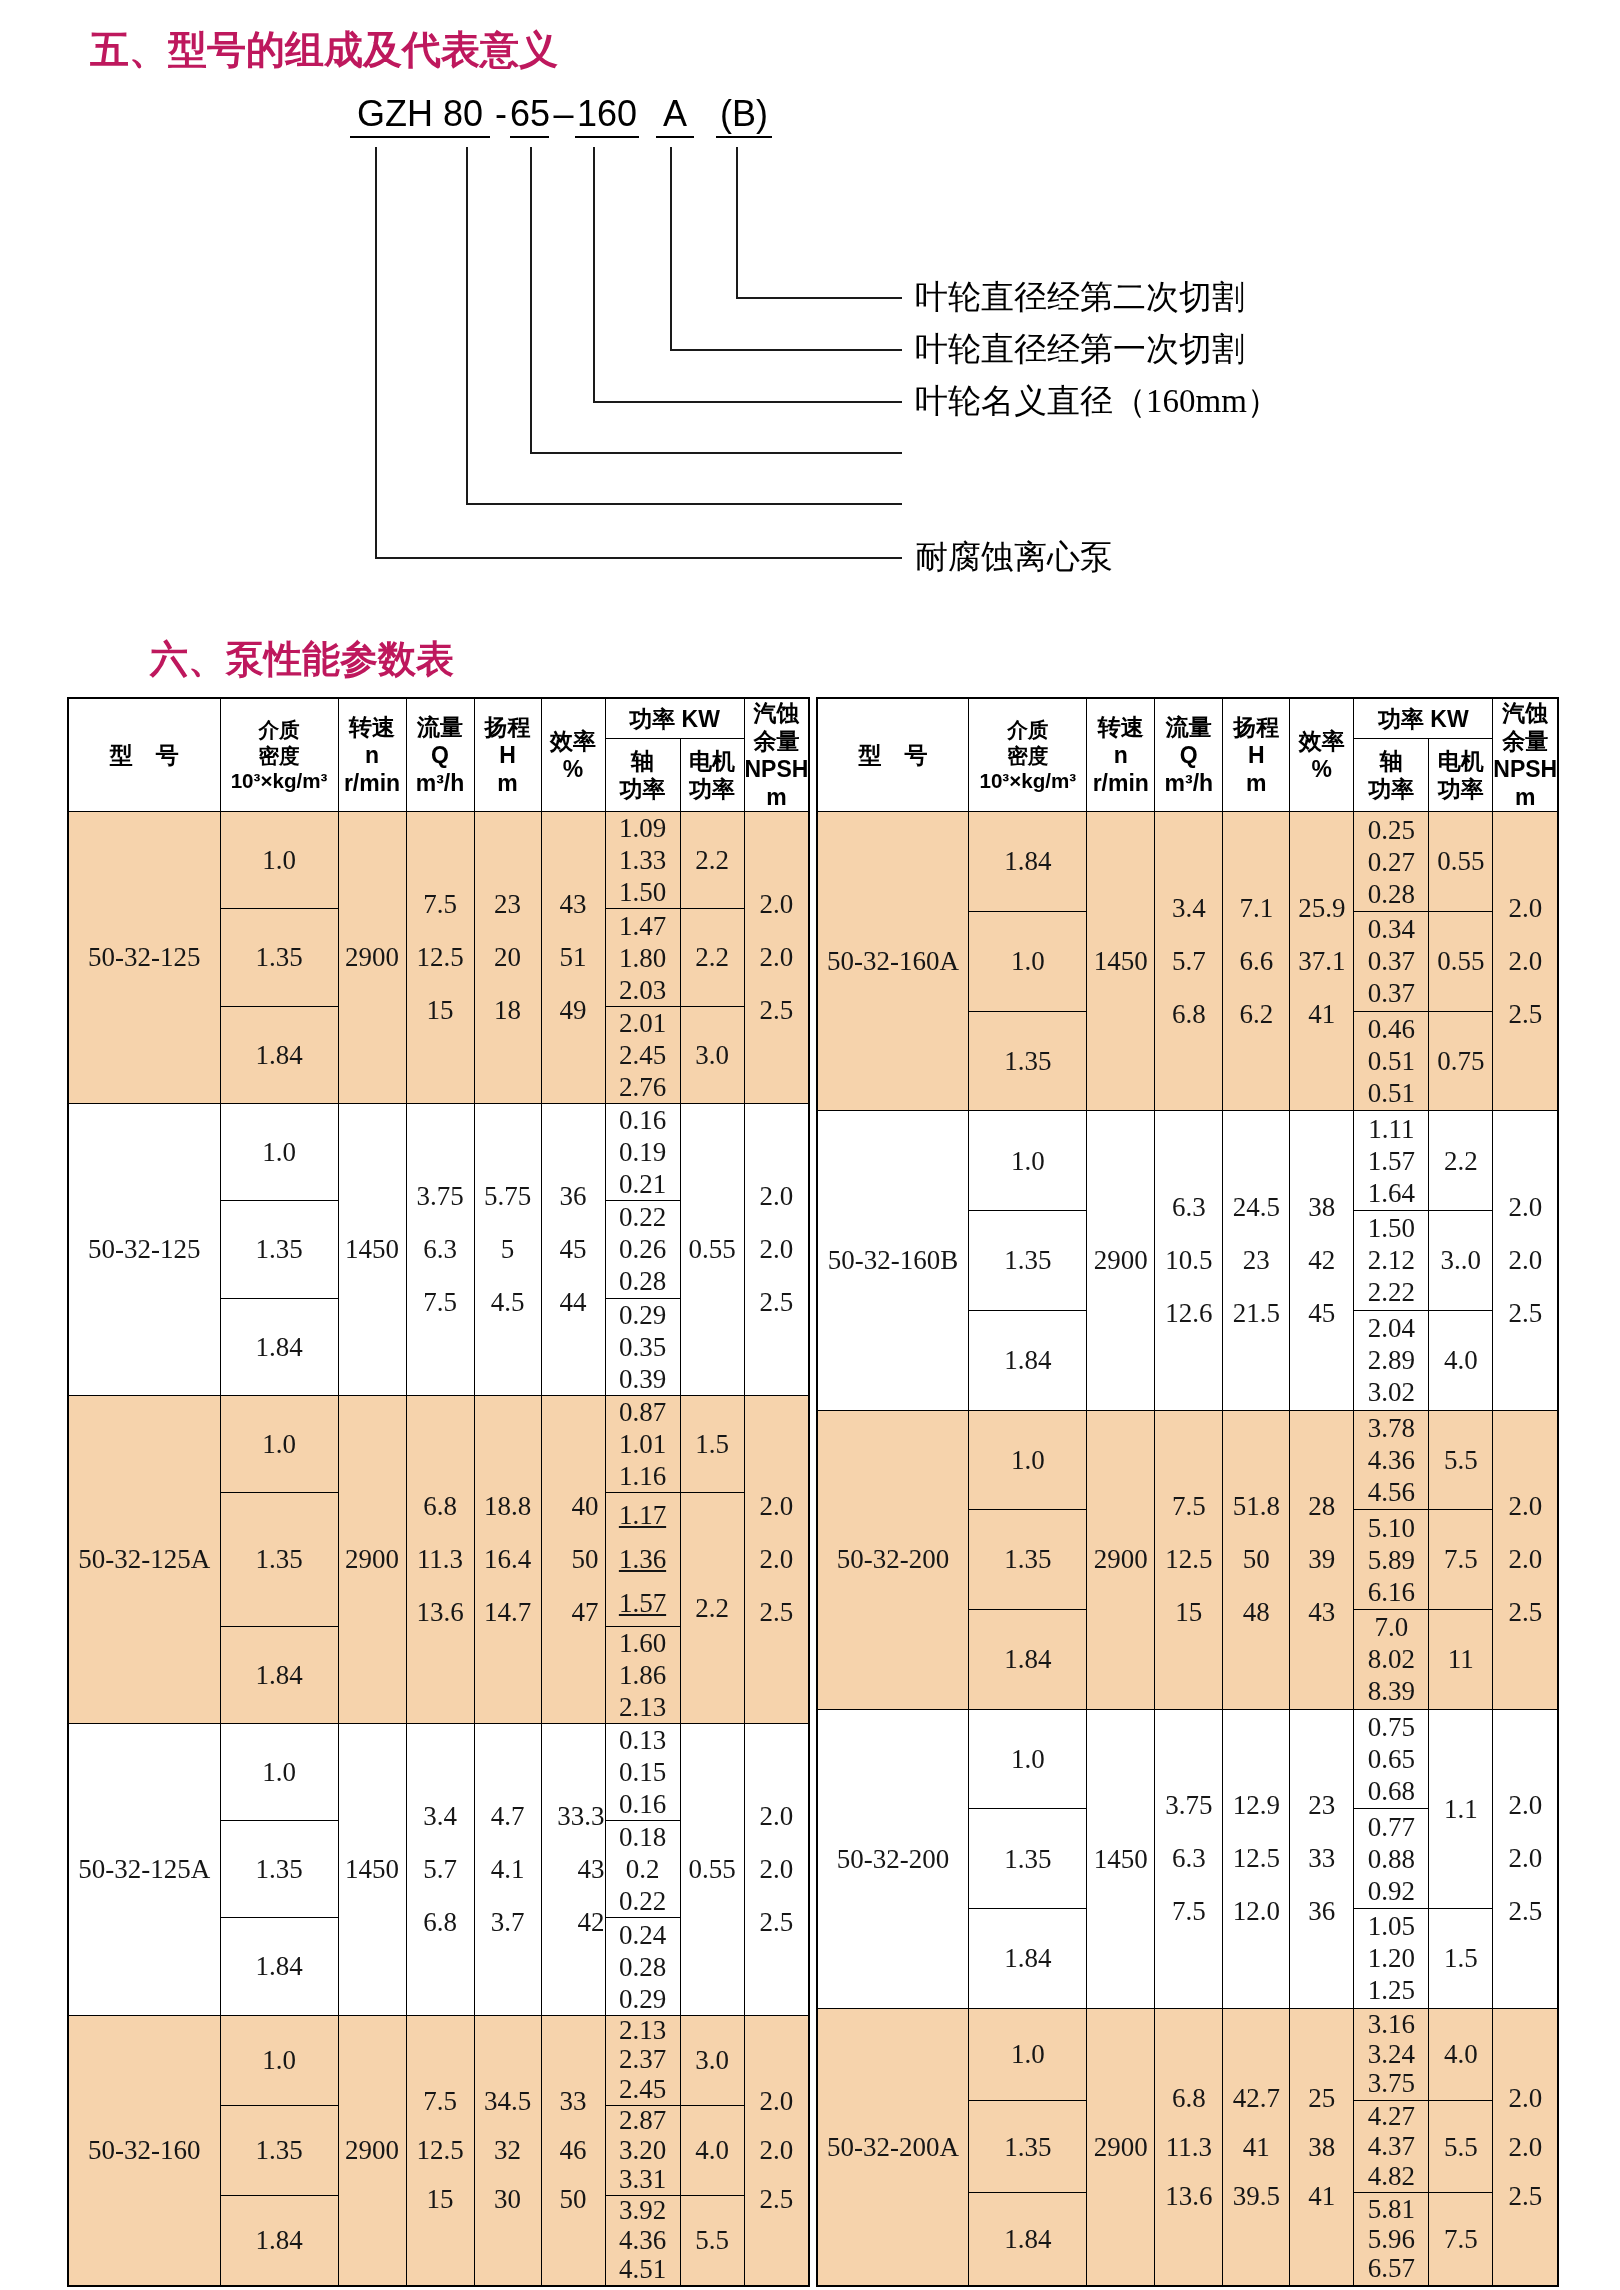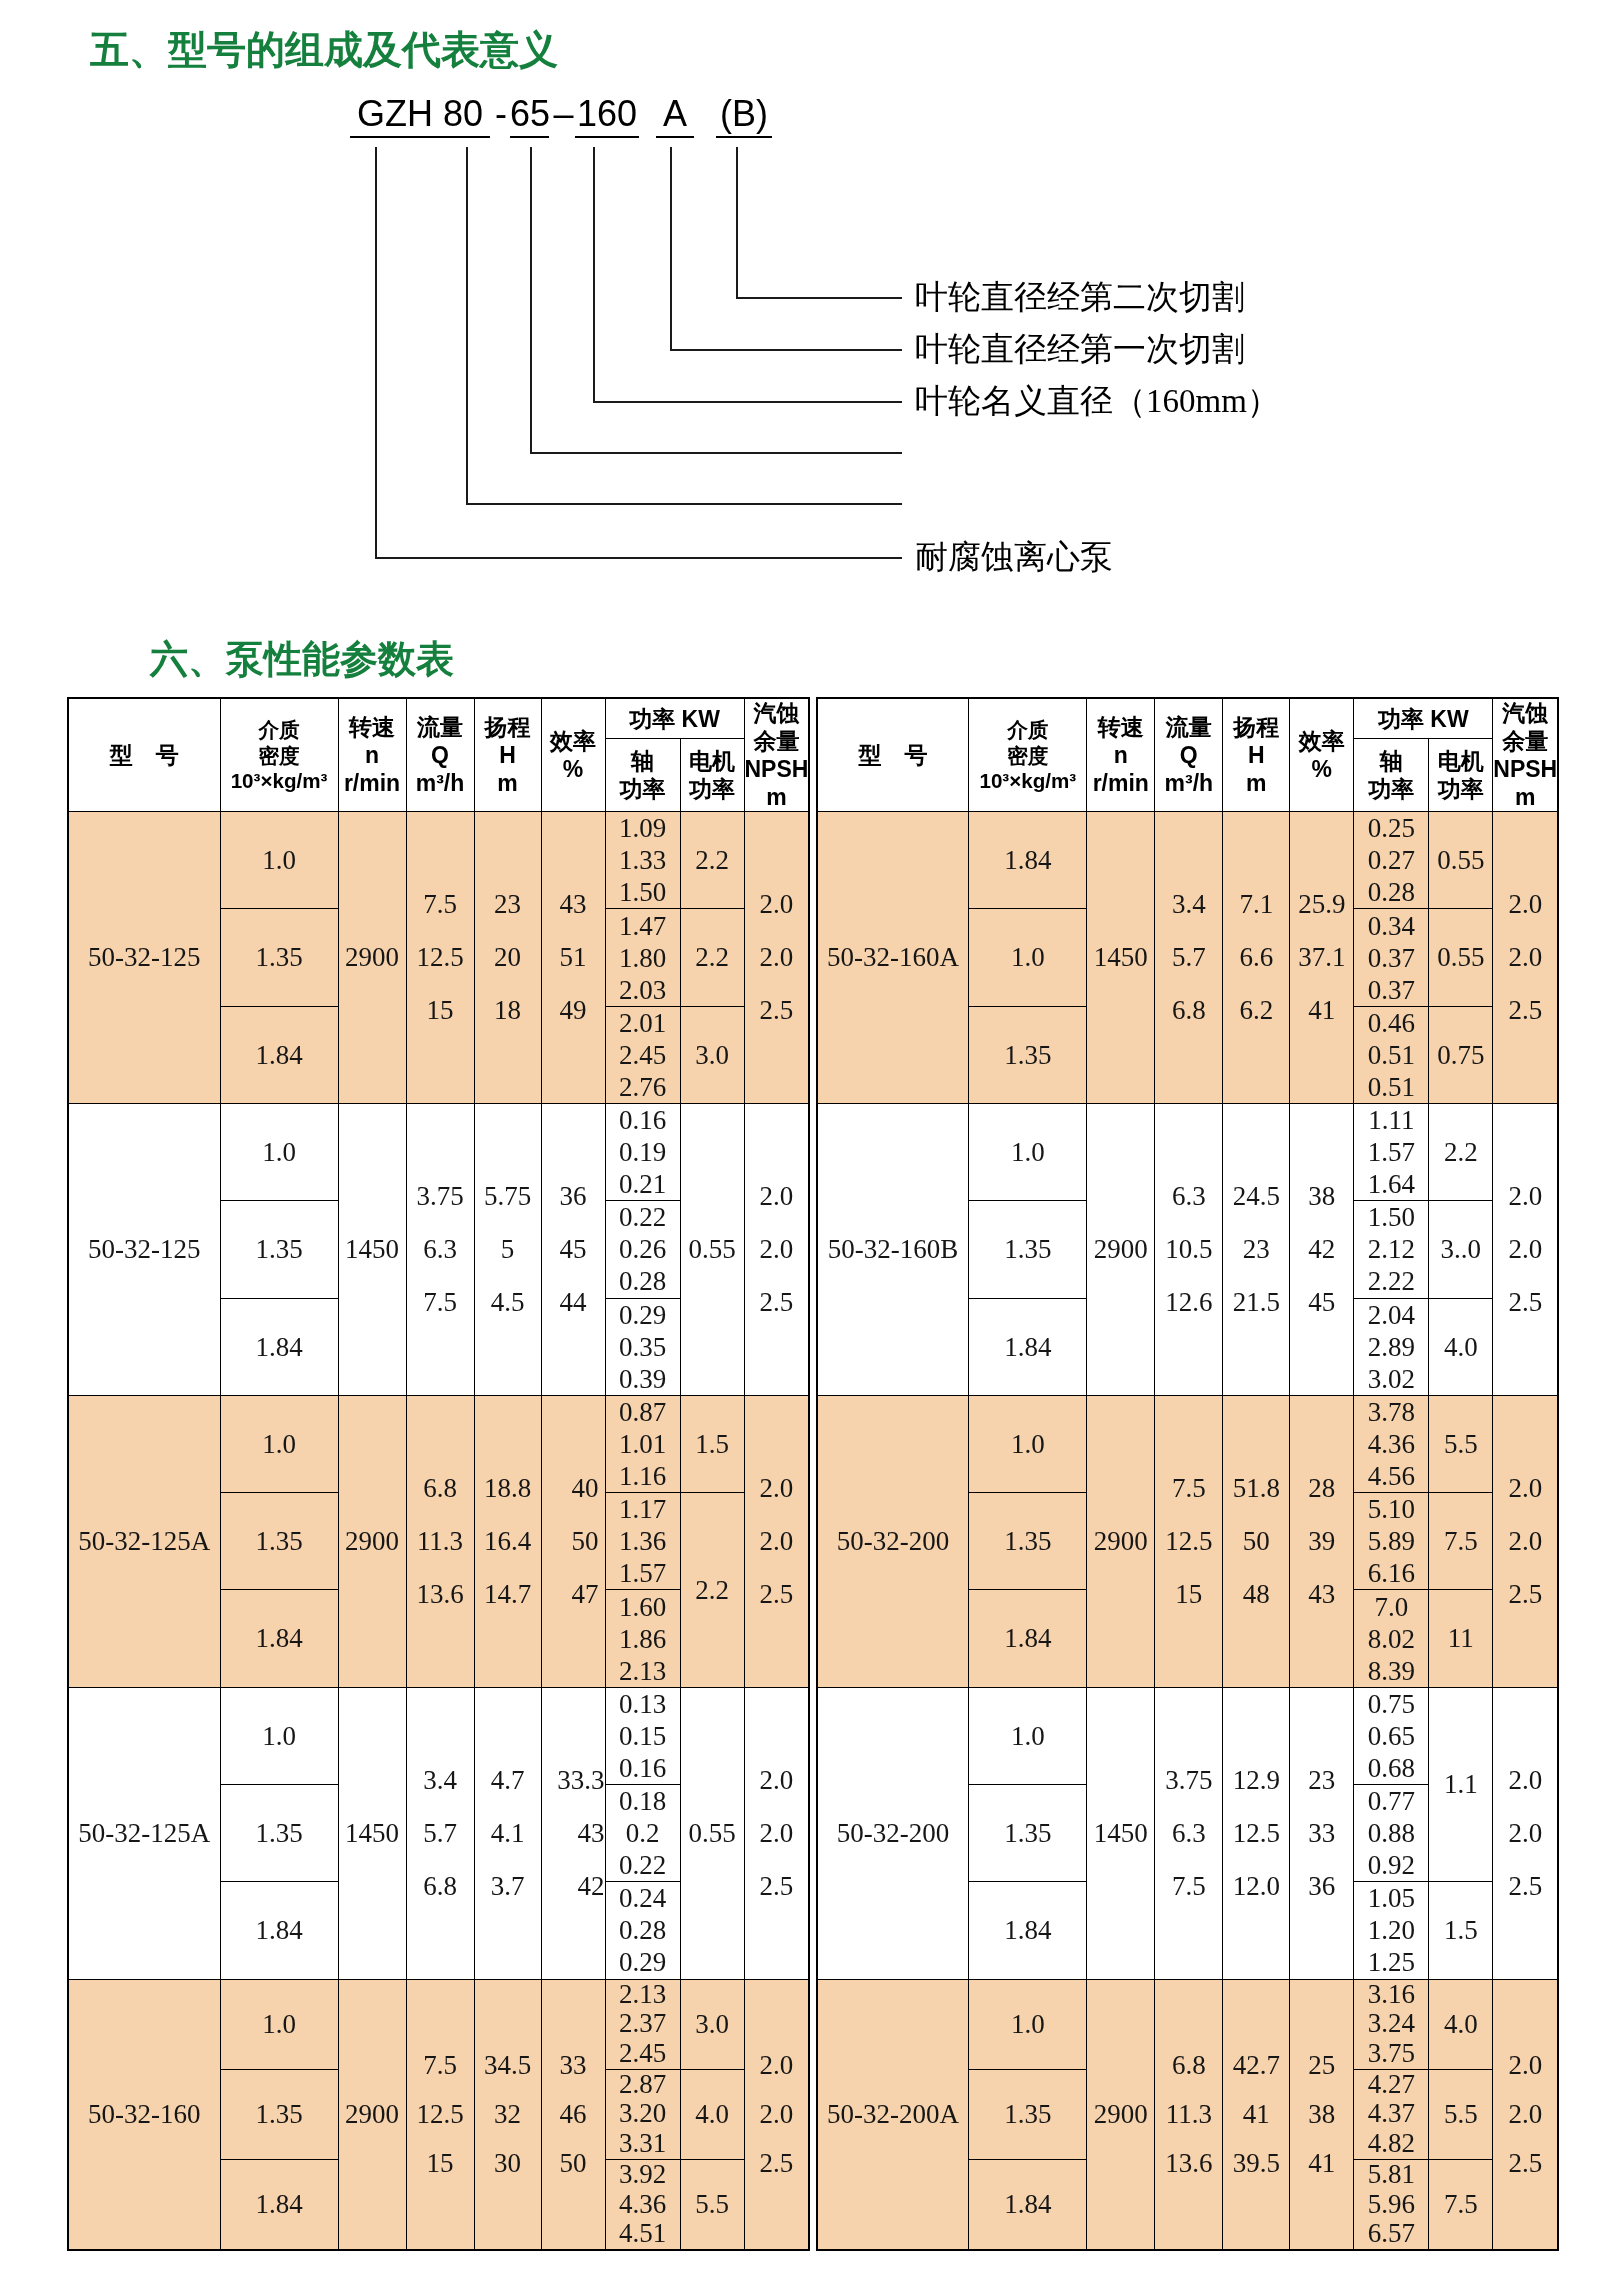--- a/index.html
+++ b/index.html
@@ -2,21 +2,21 @@
 <html style="font-size:14.3px"><head>
 <meta charset="utf-8">
 <style>
   html,body{margin:0;padding:0;}
   body{
     width:1620px;height:2291px;background:#ffffff;position:relative;
     font-family:"Liberation Serif",serif;color:#111;overflow:hidden;
   }
   .abs{position:absolute;}
   .sec-title{
-    font-family:Liberation Serif, serif;font-weight:700;color:#15803d;
+    font-family:Liberation Serif, serif;font-weight:700;color:#be185d;
     white-space:nowrap;
   }
   
   .seg{
     position:absolute;top:93px;height:43px;font-size:36px;line-height:41px;
     font-family:"Liberation Sans",sans-serif;color:#000;text-align:center;
   }
   .seg.u{border-bottom:2.7px solid #000;}
   .connector{
     position:absolute;top:147px;
@@ -216,21 +216,21 @@
 1.16</td>
           <td rowspan="3" class="band">1.5</td>
           <td rowspan="9" class="band" style="line-height: 53px;">2.0
 2.0
 2.5</td>
         </tr>
         <tr style="height: 32px;"></tr>
         <tr style="height: 32px;"></tr>
         <tr style="height: 32px;">
           <td rowspan="3" class="band">1.35</td>
-          <td rowspan="3" class="band" style="line-height: 32px;">1.17
+          <td rowspan="3" class="band" style="line-height: 44px; text-decoration: underline;">1.17
 1.36
 1.57</td>
           <td rowspan="6" class="band">2.2</td>
         </tr>
         <tr style="height: 32px;"></tr>
         <tr style="height: 32px;"></tr>
         <tr style="height: 32px;">
           <td rowspan="3" class="band">1.84</td>
           <td rowspan="3" class="band" style="line-height: 32px;">1.60
 1.86

